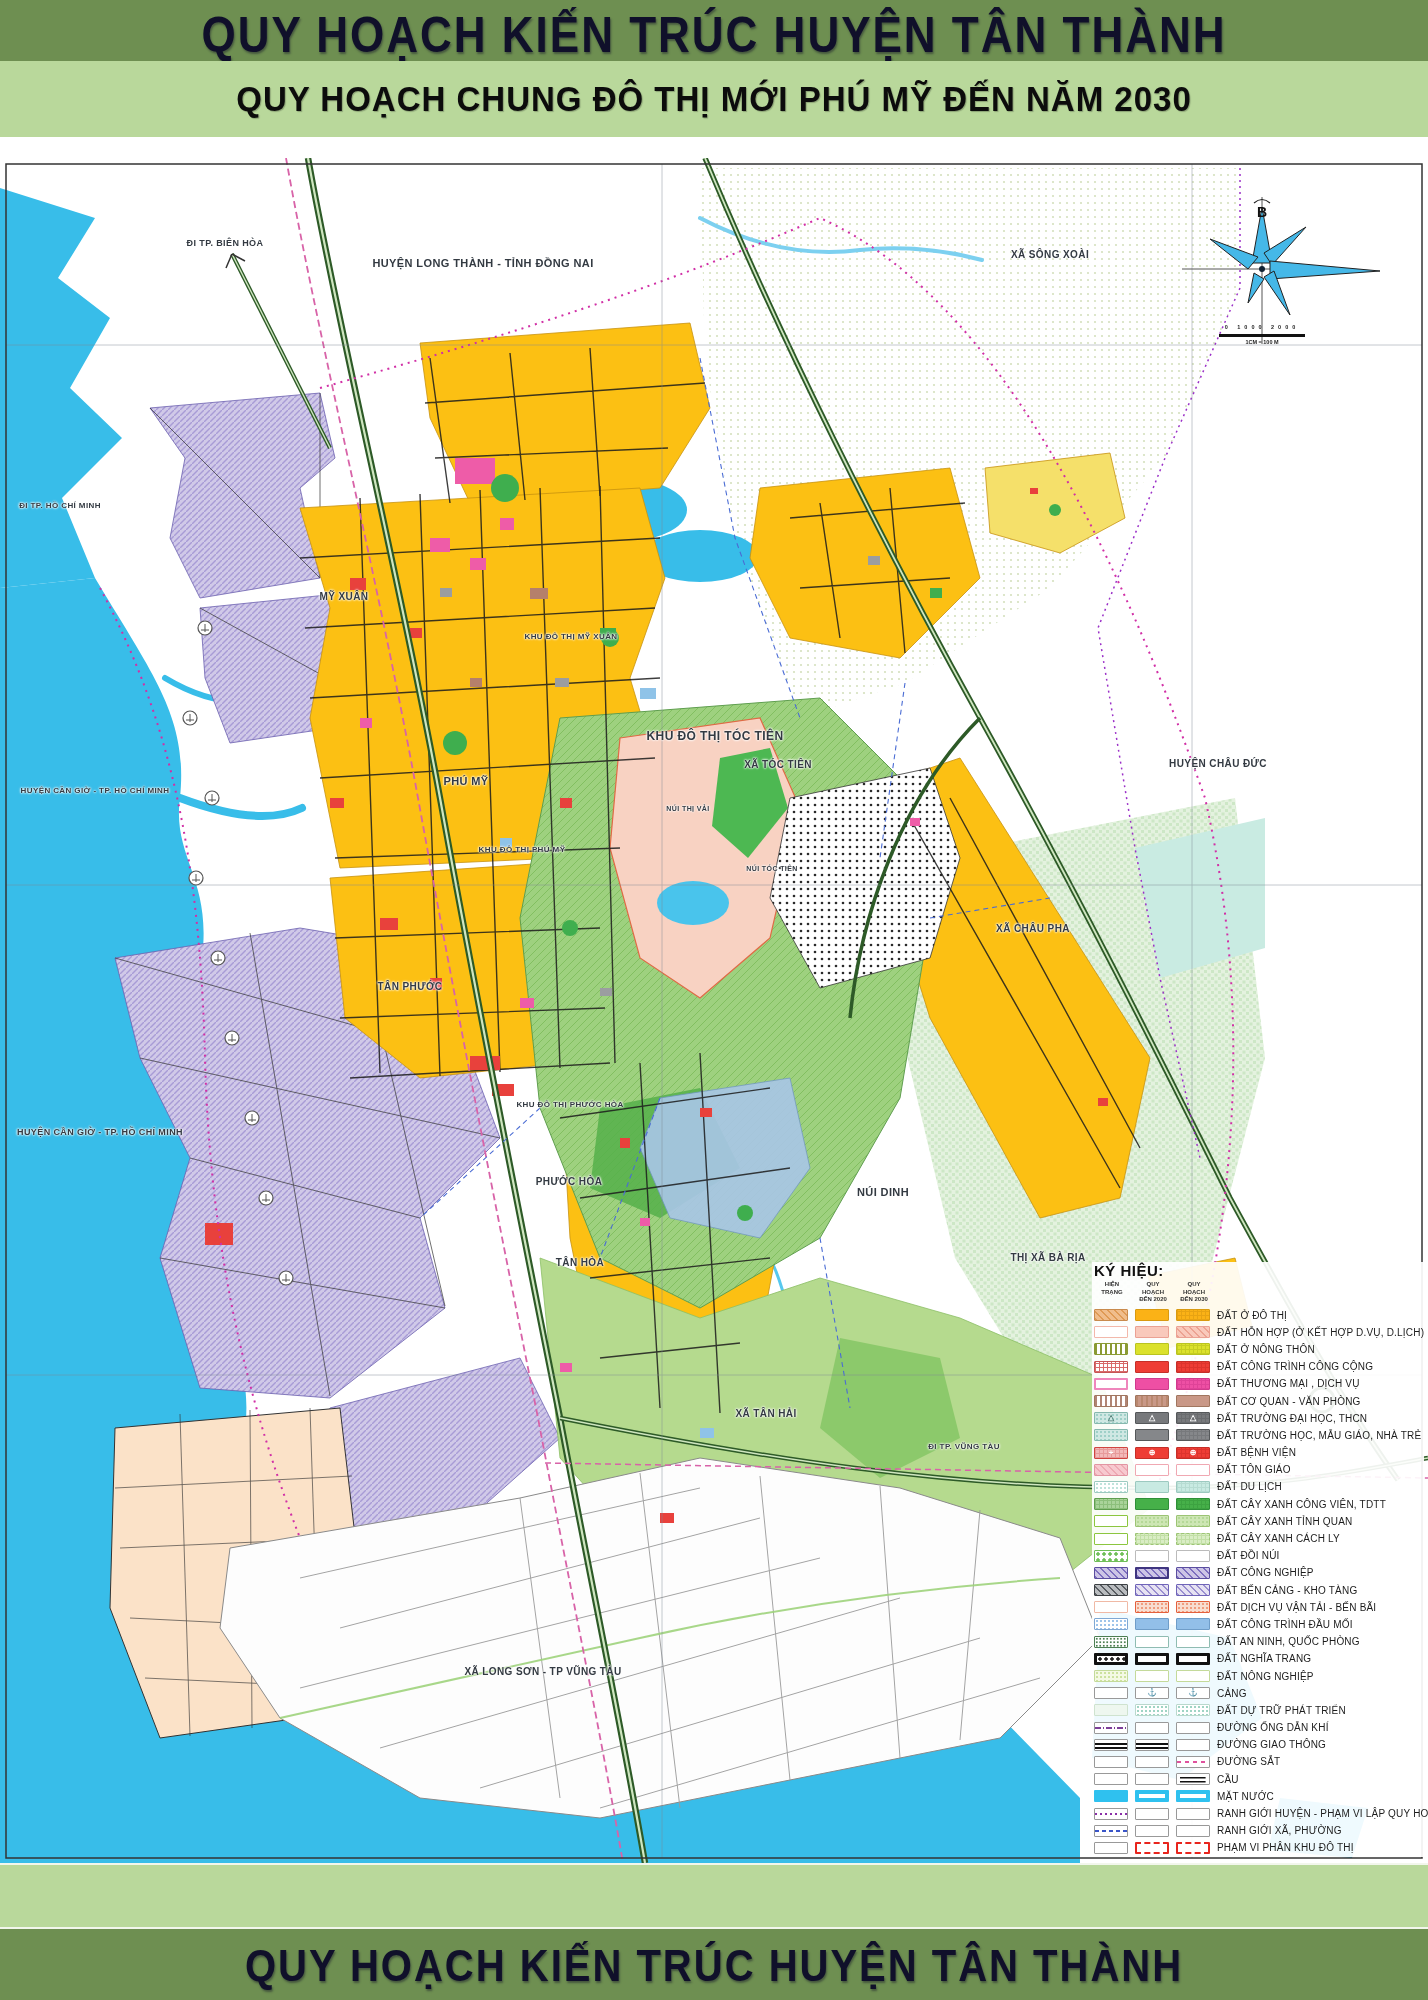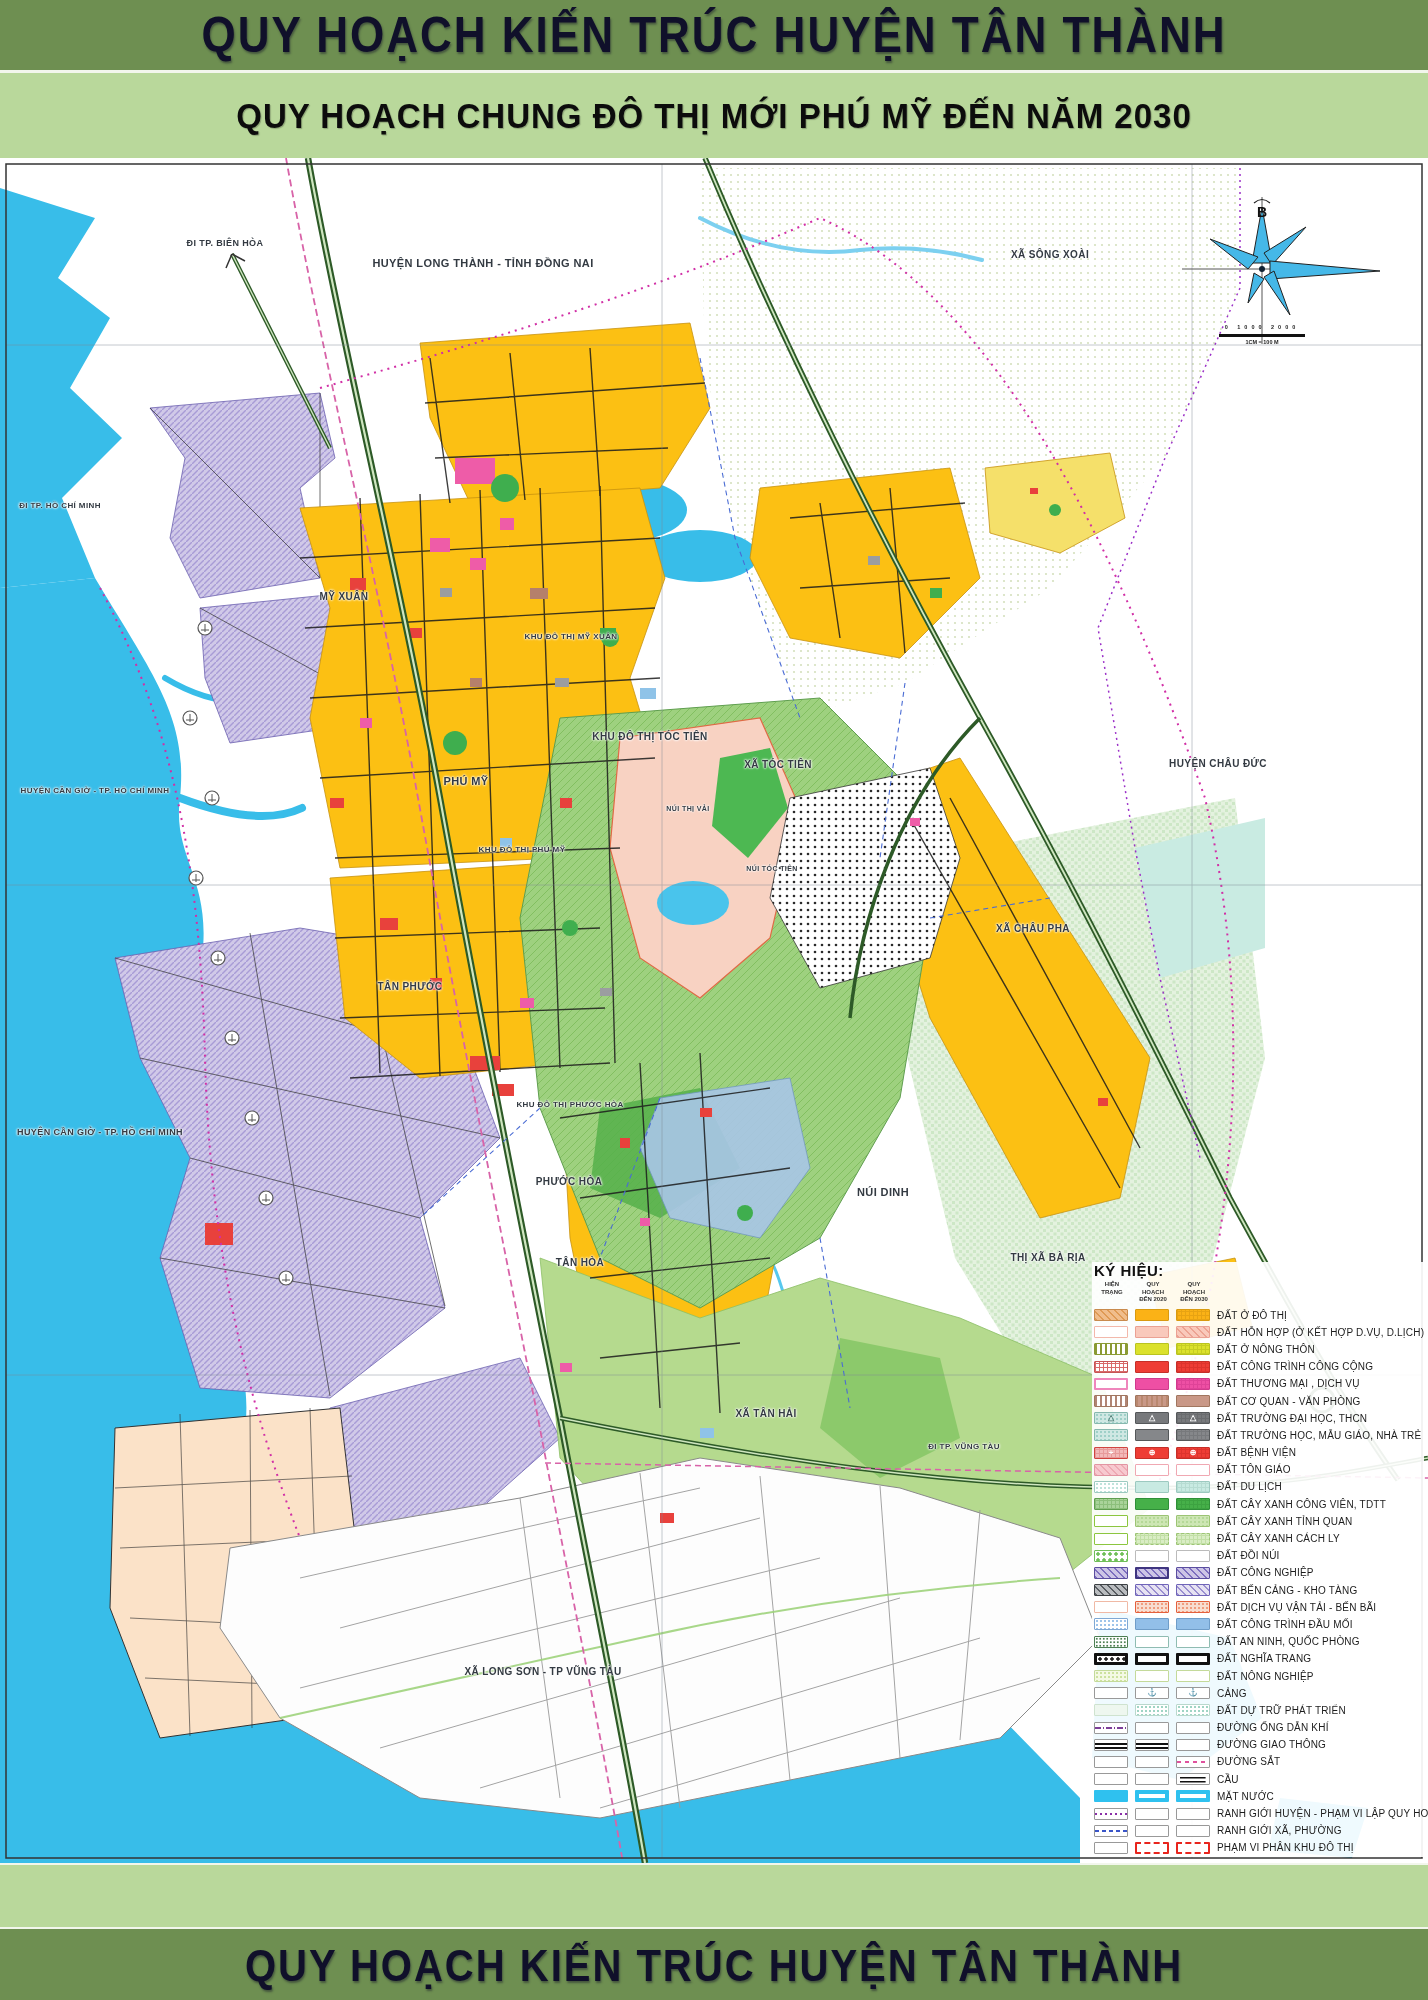--- a/index.html
+++ b/index.html
@@ -2,21 +2,21 @@
 <html><head>
 <meta charset="utf-8">
 <style>
   html,body{margin:0;padding:0}
   body{
     width:1428px;height:2000px;position:relative;overflow:hidden;
     background:#ffffff;font-family:"Liberation Sans",sans-serif;
   }
   .banner{position:absolute;left:0;width:1428px;display:flex;align-items:center;justify-content:center}
   #banner-top{top:0;height:70px;background:#6e8f51;border-bottom:3px solid #f2f6ec}
-  #subtitle-bar{top:73px;height:85px;background:#b9d89b}
+  #subtitle-bar{top:61px;height:76px;background:#b9d89b}
   #strip-bottom{top:1863px;height:64px;background:#b9d89b;border-top:2px solid #f2f6ec}
   #banner-bottom{top:1927px;height:73px;background:#6e8f51;border-top:2px solid #f2f6ec}
   .banner-title{
     font-weight:800;font-size:44px;letter-spacing:2px;color:#10102a;
     transform:scaleY(1.12);text-shadow:1px 2px 2px rgba(20,20,40,.45);white-space:nowrap;
   }
   #banner-bottom .banner-title{font-size:40px}
   .subtitle-text{
     font-weight:800;font-size:33px;letter-spacing:1px;color:#0c0c0c;
     transform:scaleY(1.08);text-shadow:1px 1px 1px rgba(0,0,0,.25);white-space:nowrap;
@@ -326,21 +326,21 @@
       <div class="map-label" style="left: 95px; top: 632px; font-size: 8px;">HUYỆN CẦN GIỜ - TP. HỒ CHÍ MINH</div>
       <div class="map-label" style="left: 100px; top: 974px; font-size: 9px;">HUYỆN CẦN GIỜ - TP. HỒ CHÍ MINH</div>
       <div class="map-label" style="left: 1218px; top: 605px; font-size: 10px;">HUYỆN CHÂU ĐỨC</div>
       <div class="map-label" style="left: 344px; top: 438px; font-size: 10px;">MỸ XUÂN</div>
       <div class="map-label" style="left: 527px; top: 478px; font-size: 8px; margin-left: 44px;">KHU ĐÔ THỊ MỸ XUÂN</div>
       <div class="map-label" style="left: 466px; top: 623px; font-size: 11px;">PHÚ MỸ</div>
       <div class="map-label" style="left: 522px; top: 691px; font-size: 8px;">KHU ĐÔ THỊ PHÚ MỸ</div>
       <div class="map-label" style="left: 778px; top: 606px; font-size: 10px;">XÃ TÓC TIÊN</div>
       <div class="map-label" style="left: 688px; top: 650px; font-size: 7px;">NÚI THỊ VẢI</div>
       <div class="map-label" style="left: 772px; top: 710px; font-size: 7px;">NÚI TÓC TIÊN</div>
-      <div class="map-label" style="left: 650px; top: 578px; font-size: 10px;">KHU ĐÔ THỊ TÓC TIÊN</div>
+      <div class="map-label" style="left: 715px; top: 578px; font-size: 12px;">KHU ĐÔ THỊ TÓC TIÊN</div>
       <div class="map-label" style="left: 1033px; top: 770px; font-size: 10px;">XÃ CHÂU PHA</div>
       <div class="map-label" style="left: 410px; top: 828px; font-size: 10px;">TÂN PHƯỚC</div>
       <div class="map-label" style="left: 570px; top: 946px; font-size: 8px;">KHU ĐÔ THỊ PHƯỚC HÒA</div>
       <div class="map-label" style="left: 569px; top: 1023px; font-size: 10px;">PHƯỚC HÒA</div>
       <div class="map-label" style="left: 580px; top: 1104px; font-size: 10px;">TÂN HÒA</div>
       <div class="map-label" style="left: 883px; top: 1034px; font-size: 11px;">NÚI DINH</div>
       <div class="map-label" style="left: 1048px; top: 1099px; font-size: 10px;">THỊ XÃ BÀ RỊA</div>
       <div class="map-label" style="left: 766px; top: 1255px; font-size: 10px;">XÃ TÂN HẢI</div>
       <div class="map-label" style="left: 964px; top: 1288px; font-size: 8px;">ĐI TP. VŨNG TÀU</div>
       <div class="map-label" style="left: 543px; top: 1513px; font-size: 10px; text-align: center;">XÃ LONG SƠN - TP VŨNG TÀU</div>

